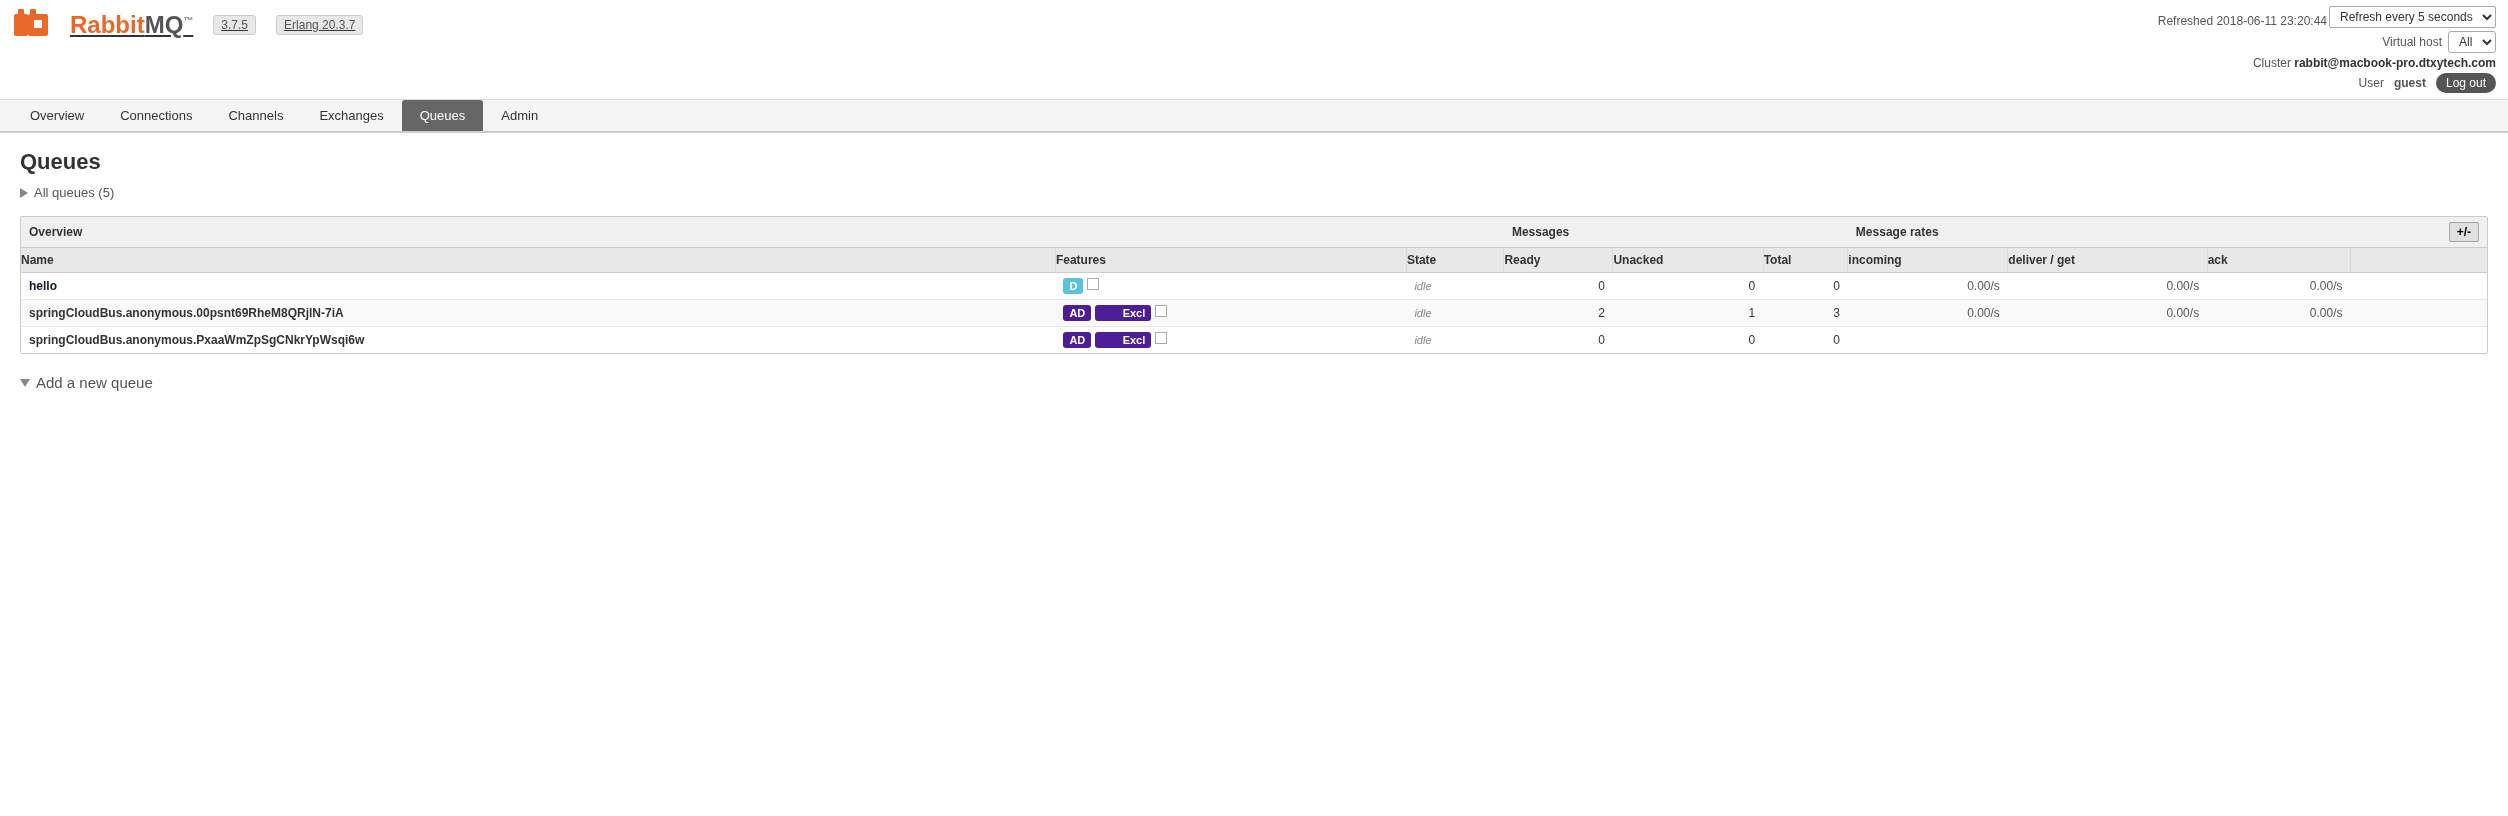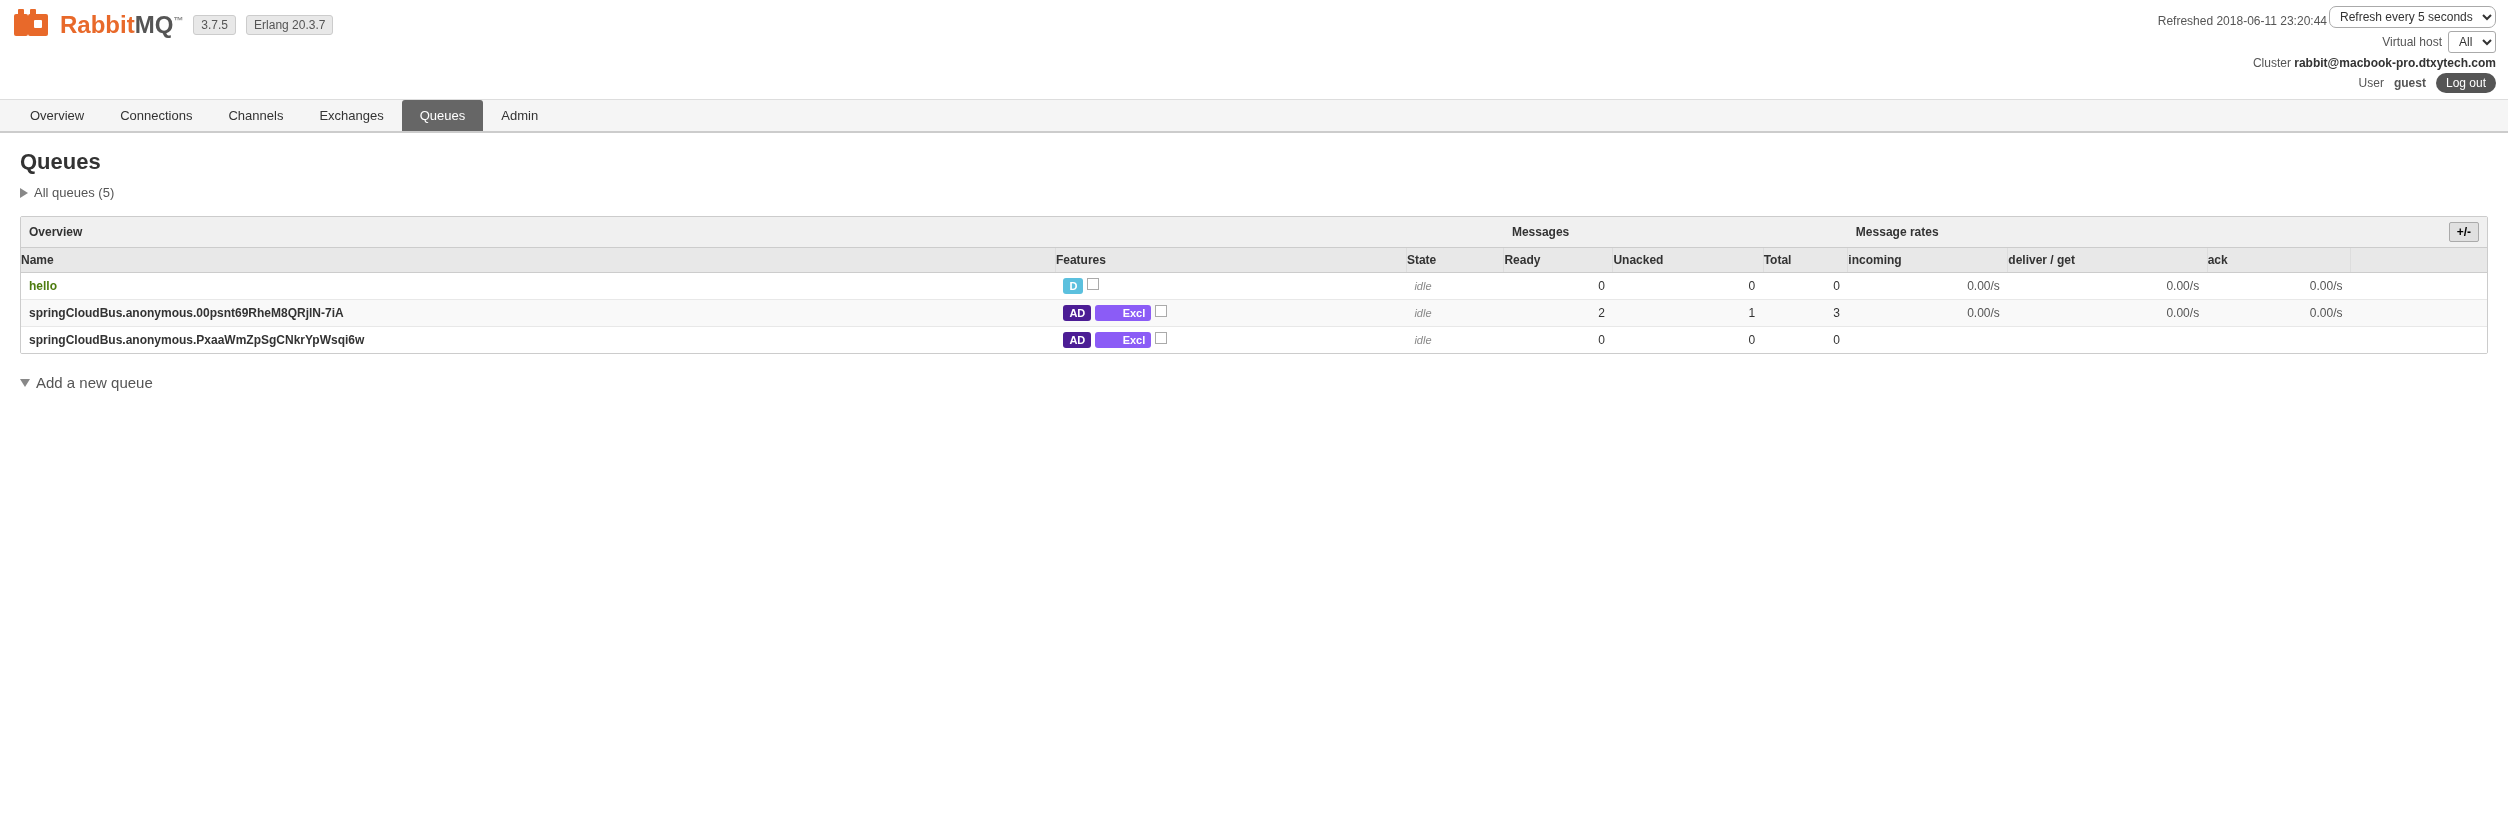--- a/index.html
+++ b/index.html
@@ -9,21 +9,22 @@
     .top-bar {
       display: flex;
       justify-content: space-between;
       align-items: flex-start;
       padding: 6px 12px;
       border-bottom: 1px solid #ddd;
     }
     .logo-area {
       display: flex;
       align-items: center;
-      gap: 10px;
+      gap: 20px;
+      text-decoration: underline;
     }
     .version-badge {
       background: #e8e8e8;
       border: 1px solid #ccc;
       border-radius: 3px;
       padding: 2px 7px;
       font-size: 12px;
       color: #555;
     }
     .erlang-badge {
@@ -46,21 +47,21 @@
     }
     .refresh-row {
       display: flex;
       align-items: flex-end;
       gap: 2px;
       margin-left: 28px;
     }
     .refresh-select {
       background: #fff;
       border: 1px solid #aaa;
-      border-radius: 7px;
+      border-radius: 2px;
       padding: 2px 6px;
       font-size: 12px;
       color: #333;
       cursor: pointer;
     }
     .virtual-host-row {
       display: flex;
       align-items: center;
       gap: 6px;
     }
@@ -180,21 +181,21 @@
     .badge {
       display: inline-block;
       padding: 2px 6px;
       border-radius: 3px;
       font-size: 11px;
       font-weight: bold;
       color: #fff;
     }
     .badge-d { background: #5bc0de; }
     .badge-ad { background: #4c1d95; }
-    .badge-excl { background: #8b5cf6; padding-left: 28px; }
+    .badge-excl { background: #4c1d95; padding-left: 28px; }
 
     .state-idle {
       color: #888;
       font-style: italic;
       font-size: 11px;
     }
     .num-cell { text-align: right; }
     .rate-cell { text-align: right; color: #555; }
 
     .checkbox-placeholder {
@@ -313,21 +314,21 @@
           <th>Unacked</th>
           <th>Total</th>
           <th>incoming</th>
           <th>deliver / get</th>
           <th>ack</th>
           <th></th>
         </tr>
       </thead>
       <tbody id="queue-table-body">
       <tr class="data-row">
-            <td><a href="#" style="font-weight: bold; color: #4d7c0f; text-decoration: none; text-align: center;">hello</a></td>
+            <td><a href="#" style="font-weight: bold; color: #0f172a; text-decoration: none; text-align: center;">hello</a></td>
             <td style="white-space: nowrap;"><span class="badge badge-d">D</span> <span class="checkbox-placeholder"></span></td>
             <td><span class="state-idle">idle</span></td>
             <td class="num-cell">0</td>
             <td class="num-cell">0</td>
             <td class="num-cell">0</td>
             <td class="rate-cell">0.00/s</td>
             <td class="rate-cell">0.00/s</td>
             <td class="rate-cell">0.00/s</td>
             <td></td>
           </tr>

